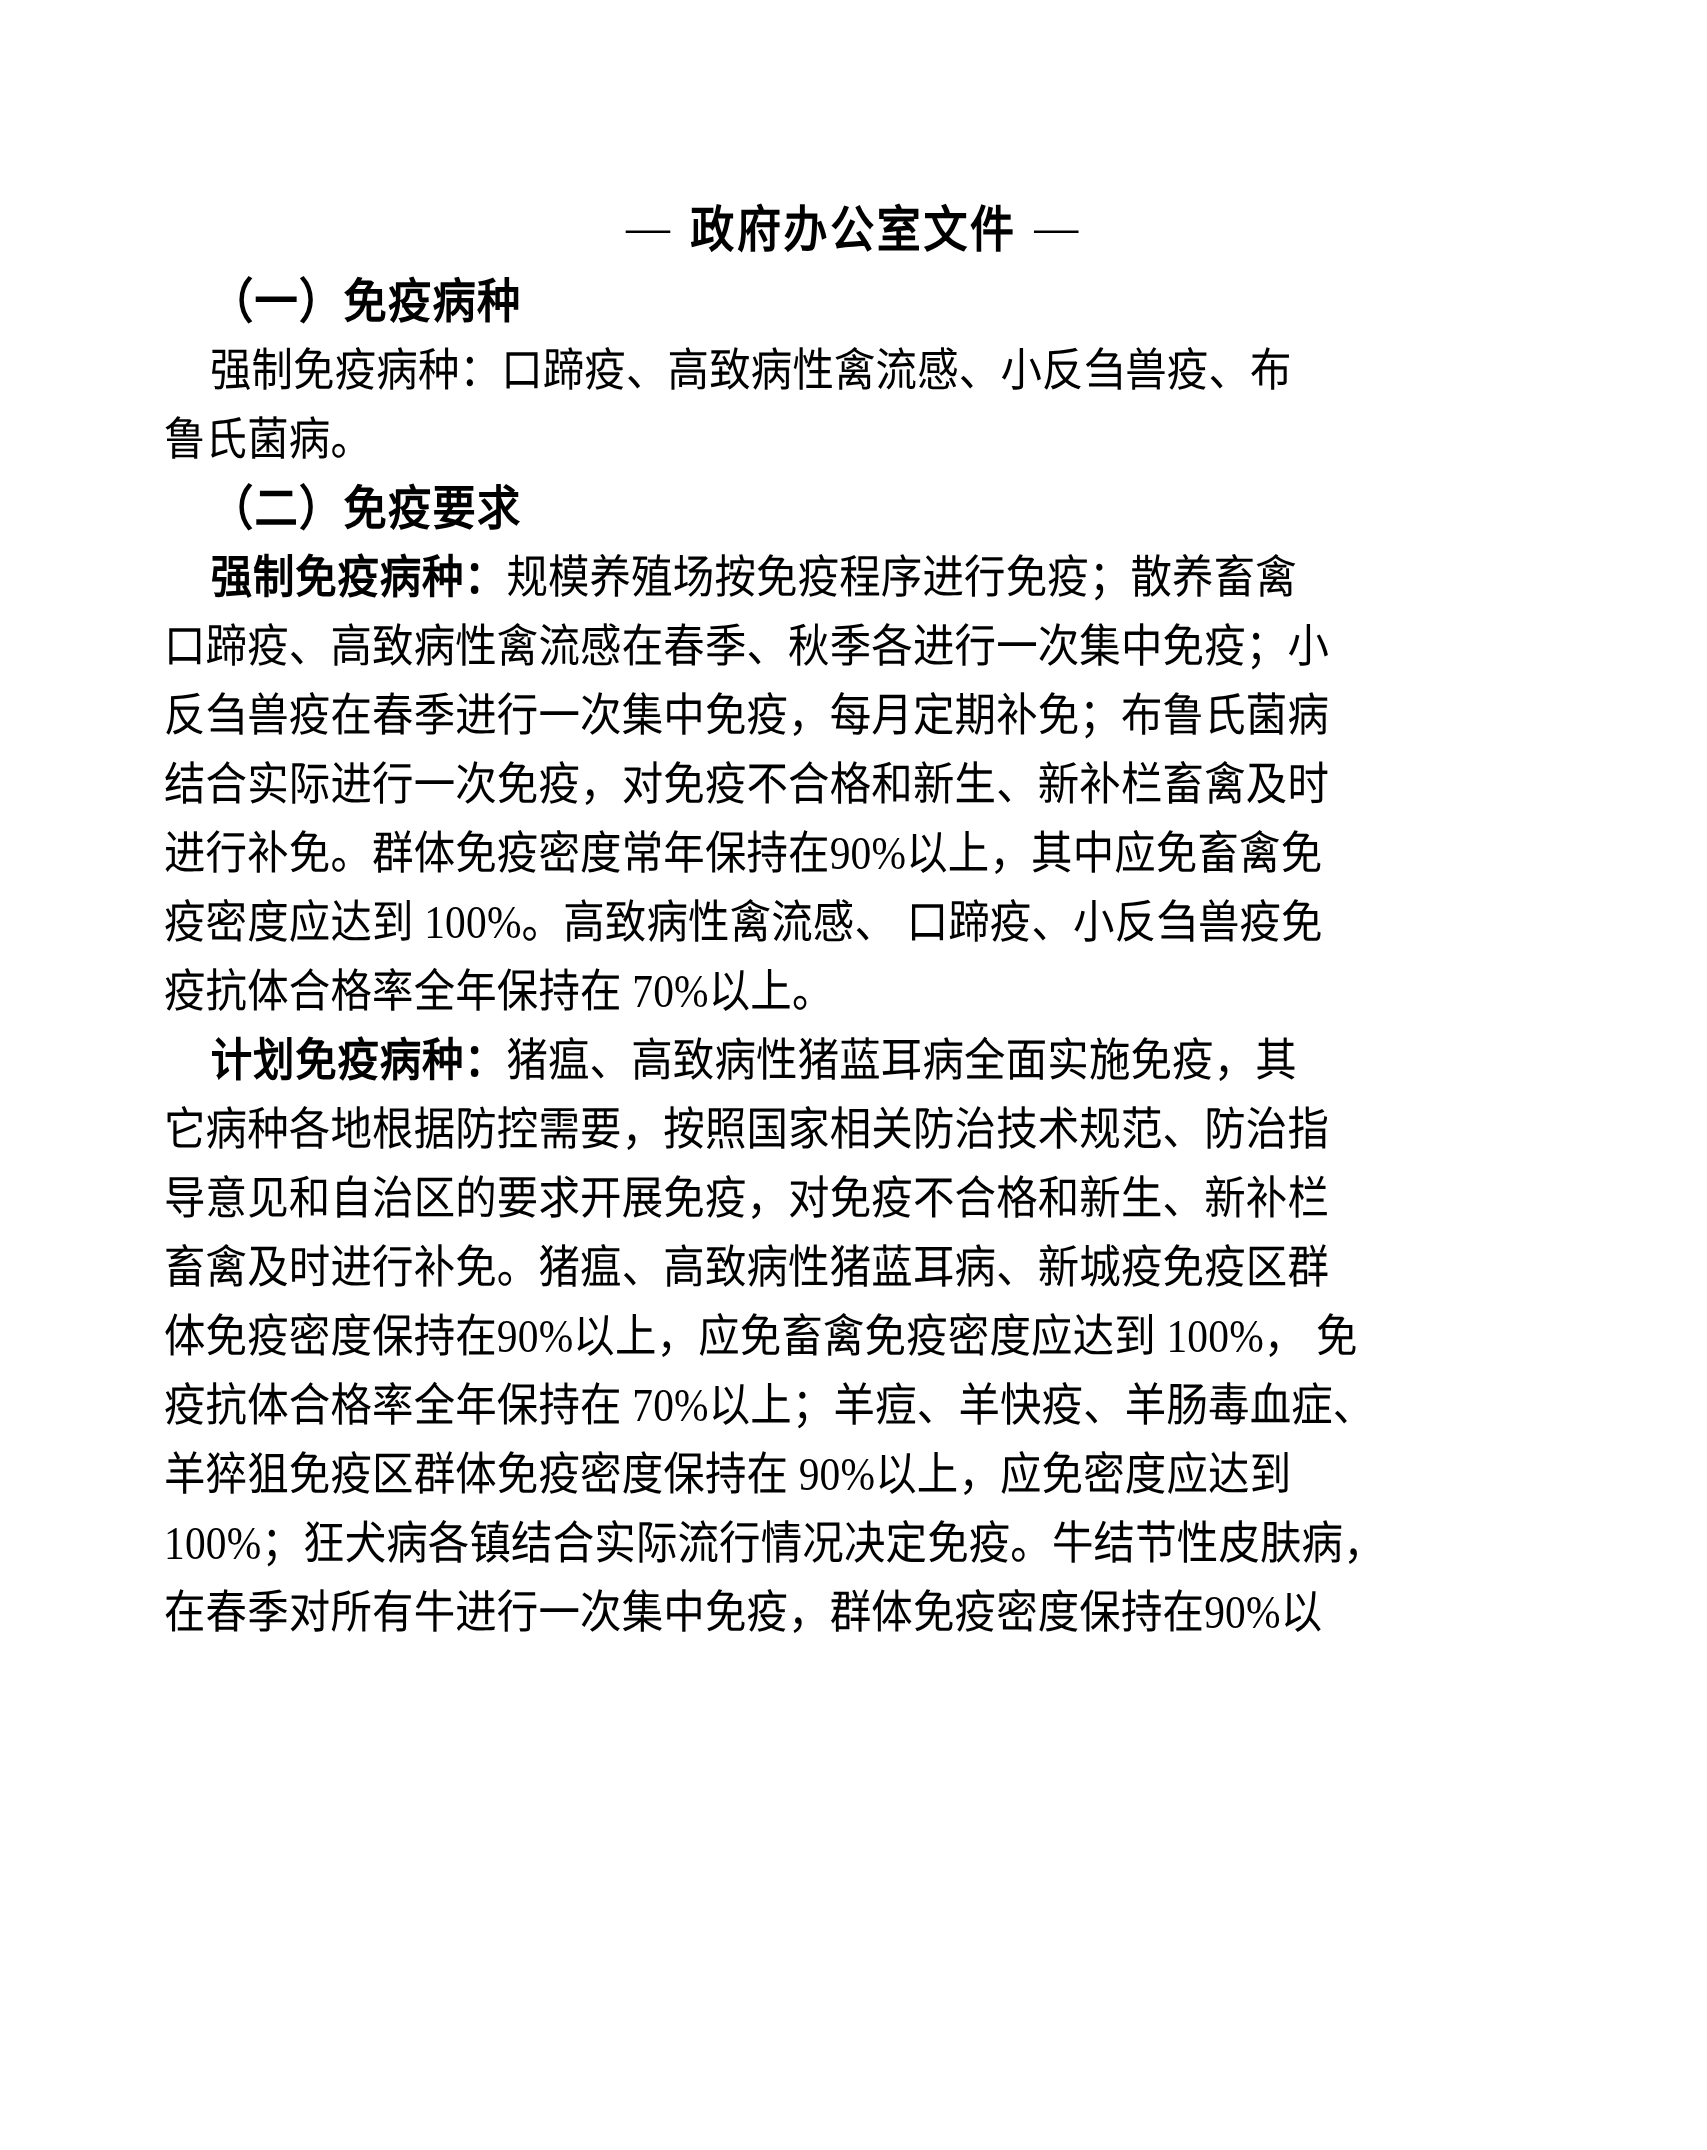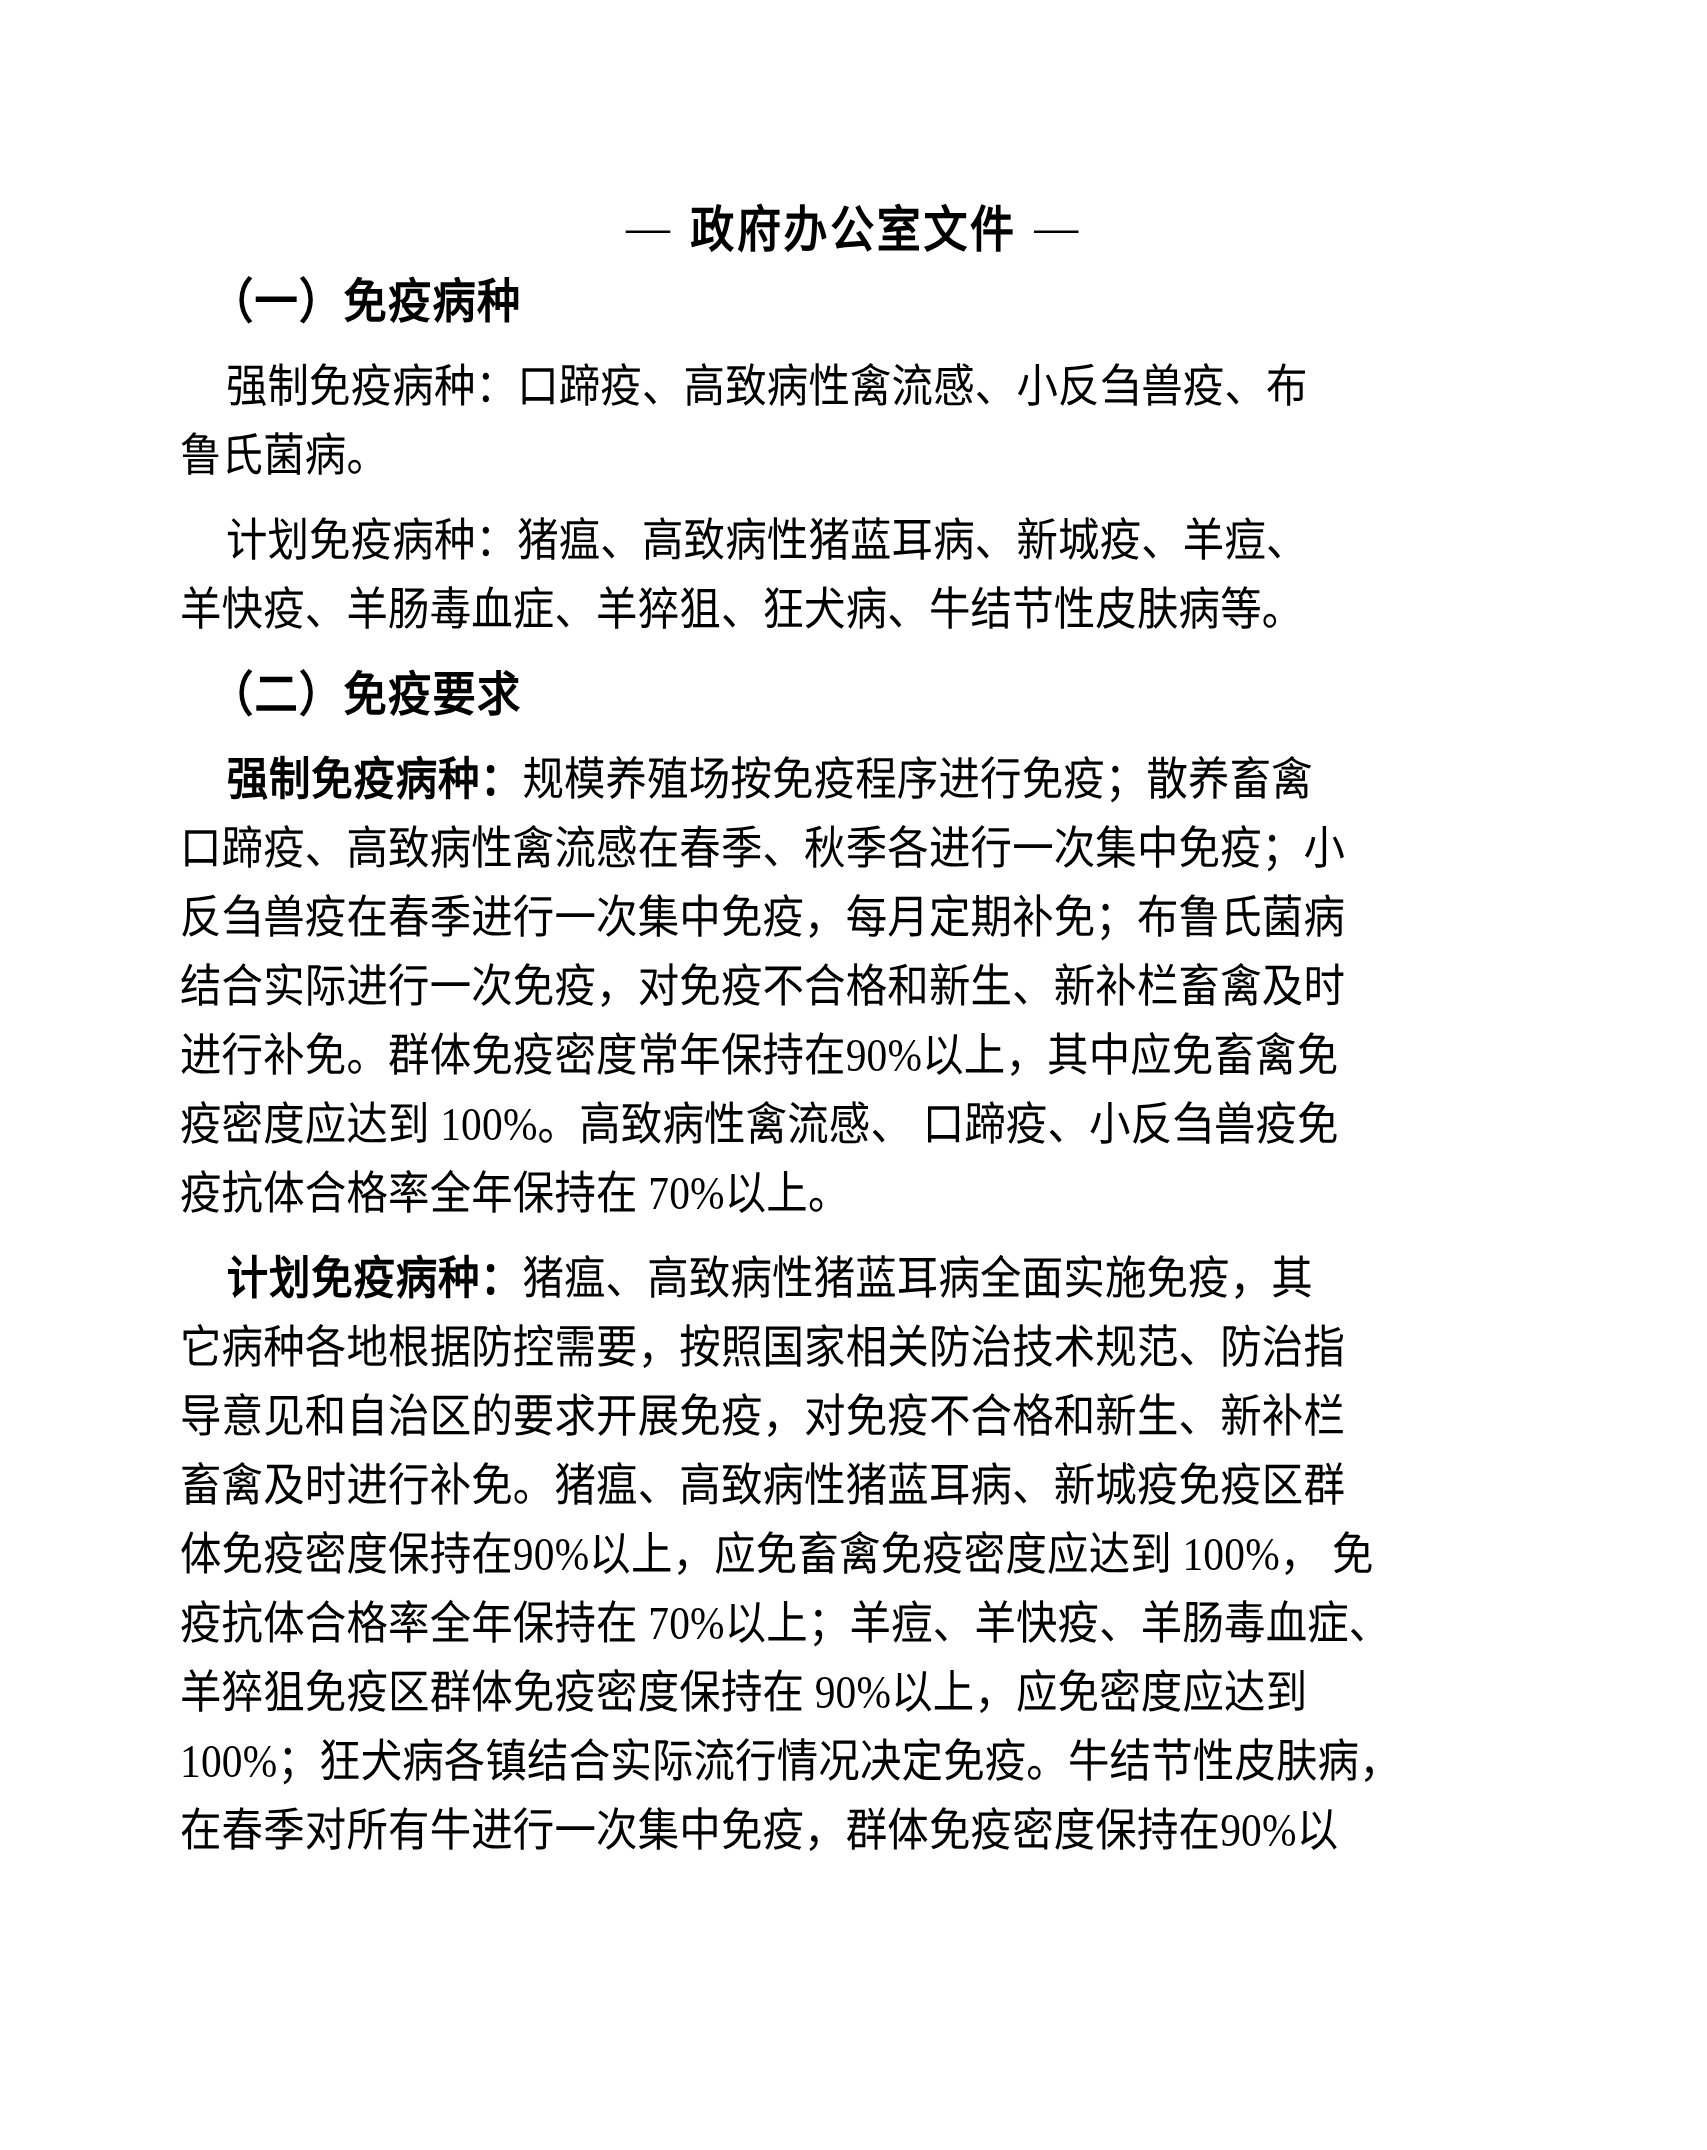--- a/index.html
+++ b/index.html
@@ -74,21 +74,21 @@
   .line.indent {
     padding-left: 51px;
   }
 
   .line.indent-wide {
     padding-left: 52px;
   }
 
   
   .para {
-    margin: 16px;
+    margin: 0;
   }
   .para + .para {
     margin-top: 0px;
   }
 
   .lead {
     font-weight: 700;
     letter-spacing: 0.02em;
   }
 </style>
@@ -104,24 +104,20 @@
   <div class="body-block">
 
     <div>
       <div class="line heading indent">（一）免疫病种</div>
 
       <div class="para">
         <div class="line indent">强制免疫病种：口蹄疫、高致病性禽流感、小反刍兽疫、布</div>
         <div class="line">鲁氏菌病。</div>
       </div>
 
-      <div class="para">
-        <div class="line indent">计划免疫病种：猪瘟、高致病性猪蓝耳病、新城疫、羊痘、</div>
-        <div class="line">羊快疫、羊肠毒血症、羊猝狙、狂犬病、牛结节性皮肤病等。</div>
-      </div>
     </div>
 
     <div>
       <div class="line heading indent">（二）免疫要求</div>
 
       <div class="para">
         <div class="line indent-wide"><span class="lead">强制免疫病种：</span><span>规模养殖场按免疫程序进行免疫；散养畜禽</span></div>
         <div class="line">口蹄疫、高致病性禽流感在春季、秋季各进行一次集中免疫；小</div>
         <div class="line">反刍兽疫在春季进行一次集中免疫，每月定期补免；布鲁氏菌病</div>
         <div class="line">结合实际进行一次免疫，对免疫不合格和新生、新补栏畜禽及时</div>

